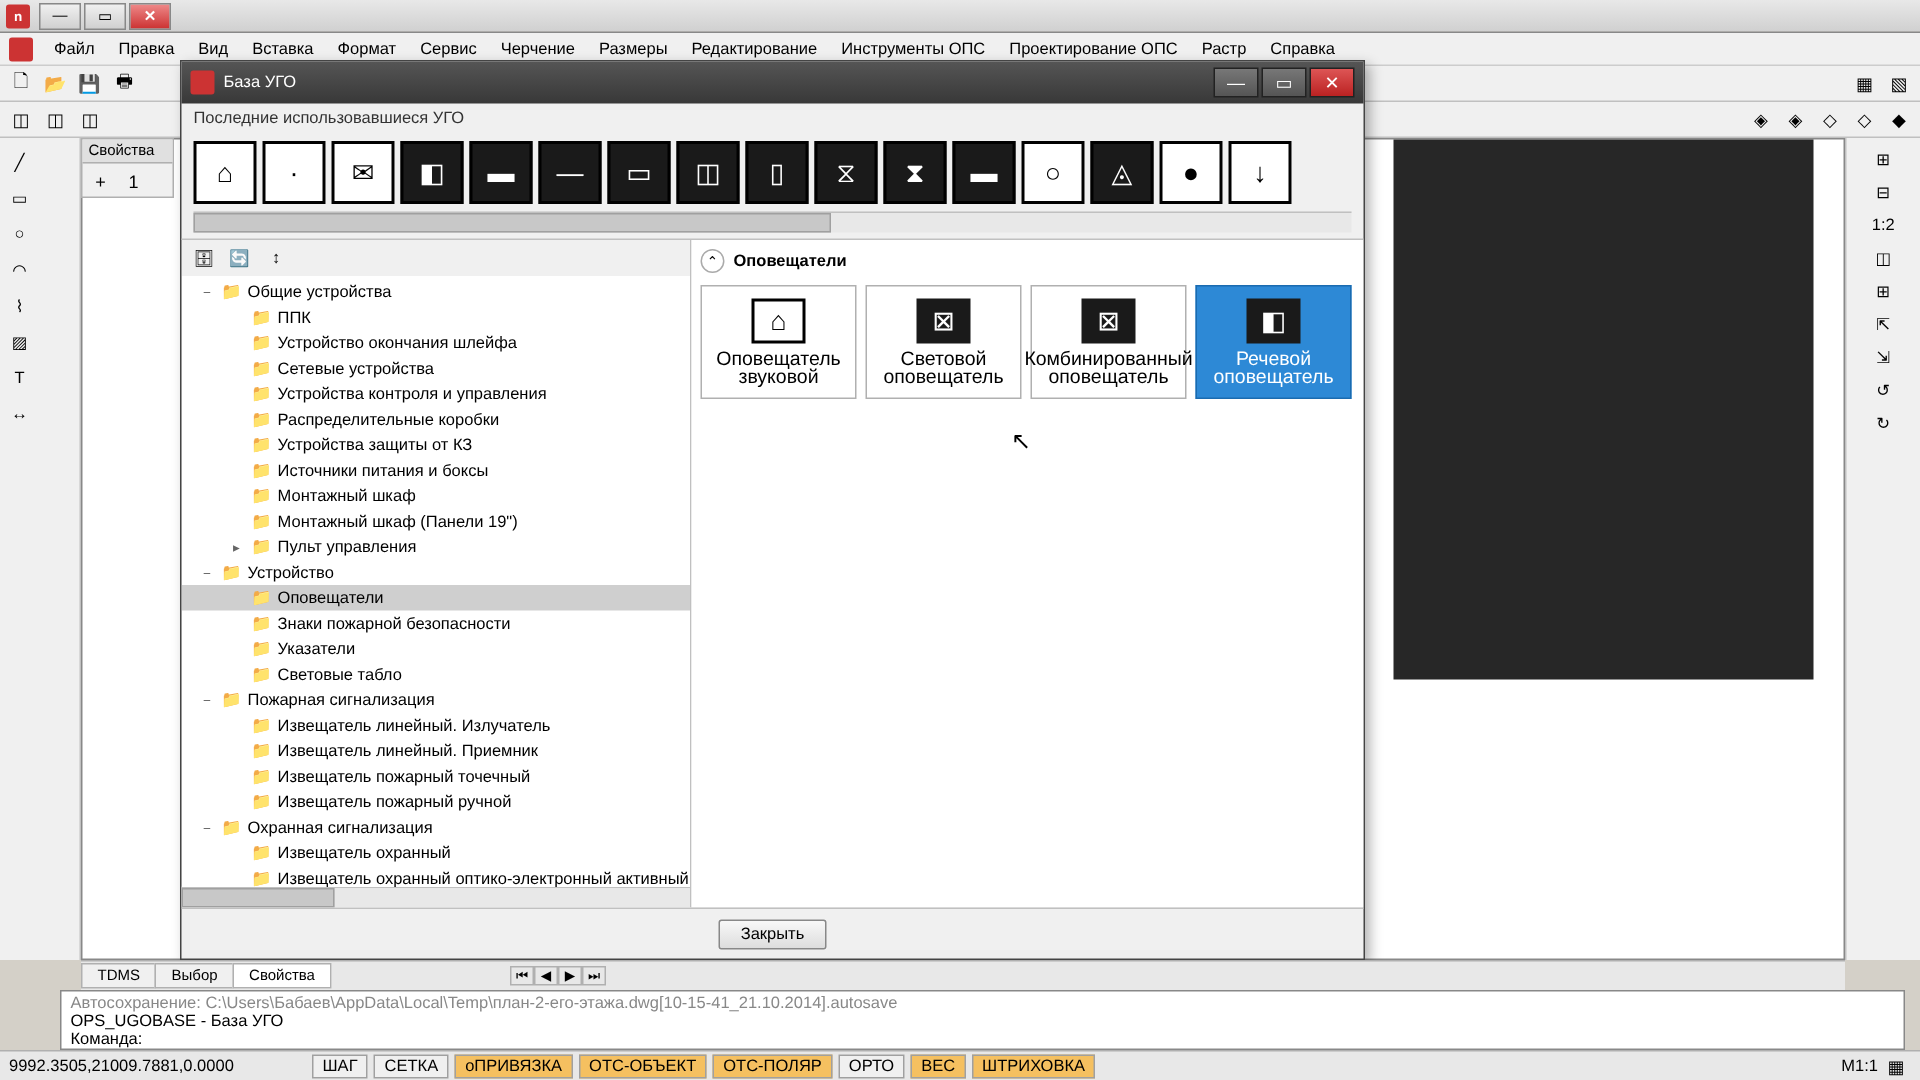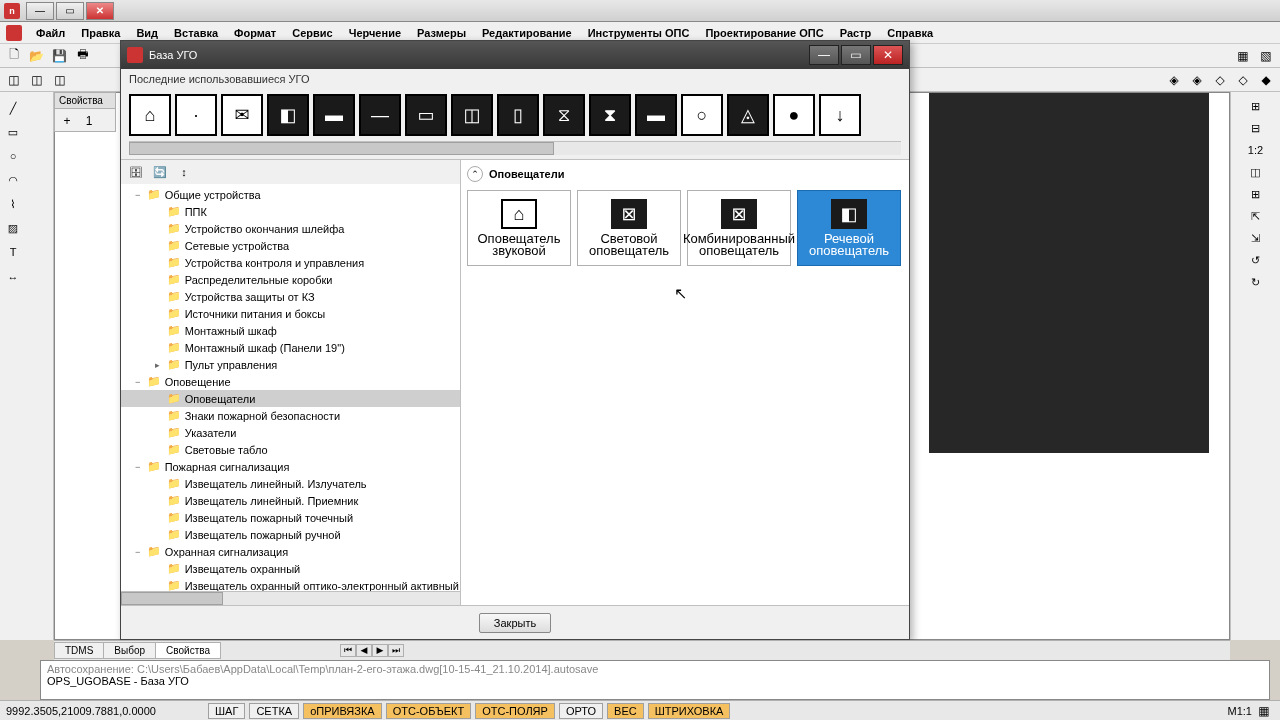--- a/index.html
+++ b/index.html
@@ -8,21 +8,21 @@
 
 .main-titlebar { height: 22px; background: linear-gradient(to bottom, #e8e8e8, #d0d0d0); border-bottom: 1px solid #888; display: flex; align-items: center; padding: 0 4px; }
 .main-titlebar .app-icon { width: 16px; height: 16px; background: #c33; border-radius: 2px; margin-right: 6px; display: flex; align-items: center; justify-content: center; color: #fff; font-size: 9px; font-weight: bold; }
 .main-titlebar .title { flex: 1; color: #333; }
 .win-btns { display: flex; gap: 2px; }
 .win-btn { width: 28px; height: 18px; border: 1px solid #888; background: linear-gradient(to bottom,#f0f0f0,#d0d0d0); display: flex; align-items: center; justify-content: center; font-size: 10px; }
 .win-btn.close { background: linear-gradient(to bottom,#e88,#c33); color: #fff; font-weight: bold; }
 
 
 .menubar { height: 22px; background: #f0f0f0; border-bottom: 1px solid #ccc; display: flex; align-items: center; padding: 0 6px; gap: 2px; }
-.menubar .mitem { padding: 2px 8px; font-weight: bold; }
+.menubar .mitem { padding: 2px 8px; }
 .menubar .app-icon { width: 16px; height: 16px; background: #c33; border-radius: 2px; margin-right: 4px; }
 
 
 .toolbar-row { height: 24px; background: #f0f0f0; border-bottom: 1px solid #c0c0c0; display: flex; align-items: center; padding: 0 4px; gap: 3px; }
 .tbtn { width: 20px; height: 20px; border: 1px solid transparent; display: flex; align-items: center; justify-content: center; font-size: 12px; }
 
 
 .workspace { position: absolute; top: 92px; left: 0; right: 0; bottom: 80px; display: flex; }
 .left-tools { width: 54px; background: #f0f0f0; border-right: 1px solid #c0c0c0; display: flex; flex-direction: column; padding-top: 4px; }
 .left-tools .ltbtn { width: 22px; height: 22px; margin: 1px 2px; display: flex; align-items: center; justify-content: center; border: 1px solid transparent; }
@@ -279,21 +279,21 @@
             <span>Монтажный шкаф (Панели 19")</span>
           </div>
           <div class="tree-node depth2">
             <span class="expander">▸</span>
             <span class="folder">📁</span>
             <span>Пульт управления</span>
           </div>
           <div class="tree-node depth1">
             <span class="expander">−</span>
             <span class="folder">📁</span>
-            <span>Оповещение</span>
+            <span>Устройство</span>
           </div>
           <div class="tree-node depth2 selected">
             <span class="expander"></span>
             <span class="folder">📁</span>
             <span>Оповещатели</span>
           </div>
           <div class="tree-node depth2">
             <span class="expander"></span>
             <span class="folder">📁</span>
             <span>Знаки пожарной безопасности</span>
@@ -398,20 +398,21 @@
       <span>▶</span>
       <span>⏭</span>
     </div>
   <div style="flex:1"></div>
 </div>
 
 <div class="cmdline">
 
   <div style="color:#888">Автосохранение: C:\Users\Бабаев\AppData\Local\Temp\план-2-его-этажа.dwg[10-15-41_21.10.2014].autosave</div>
   <div>OPS_UGOBASE - База УГО</div>
+  <div>Команда:</div>
 </div>
 
 <div class="statusbar">
   <div class="coords">9992.3505,21009.7881,0.0000</div>
   <div id="status-btns" style="display:flex;gap:4px">
       <div class="sbtn">ШАГ</div>
       <div class="sbtn">СЕТКА</div>
       <div class="sbtn active">оПРИВЯЗКА</div>
       <div class="sbtn active">ОТС-ОБЪЕКТ</div>
       <div class="sbtn active">ОТС-ПОЛЯР</div>

